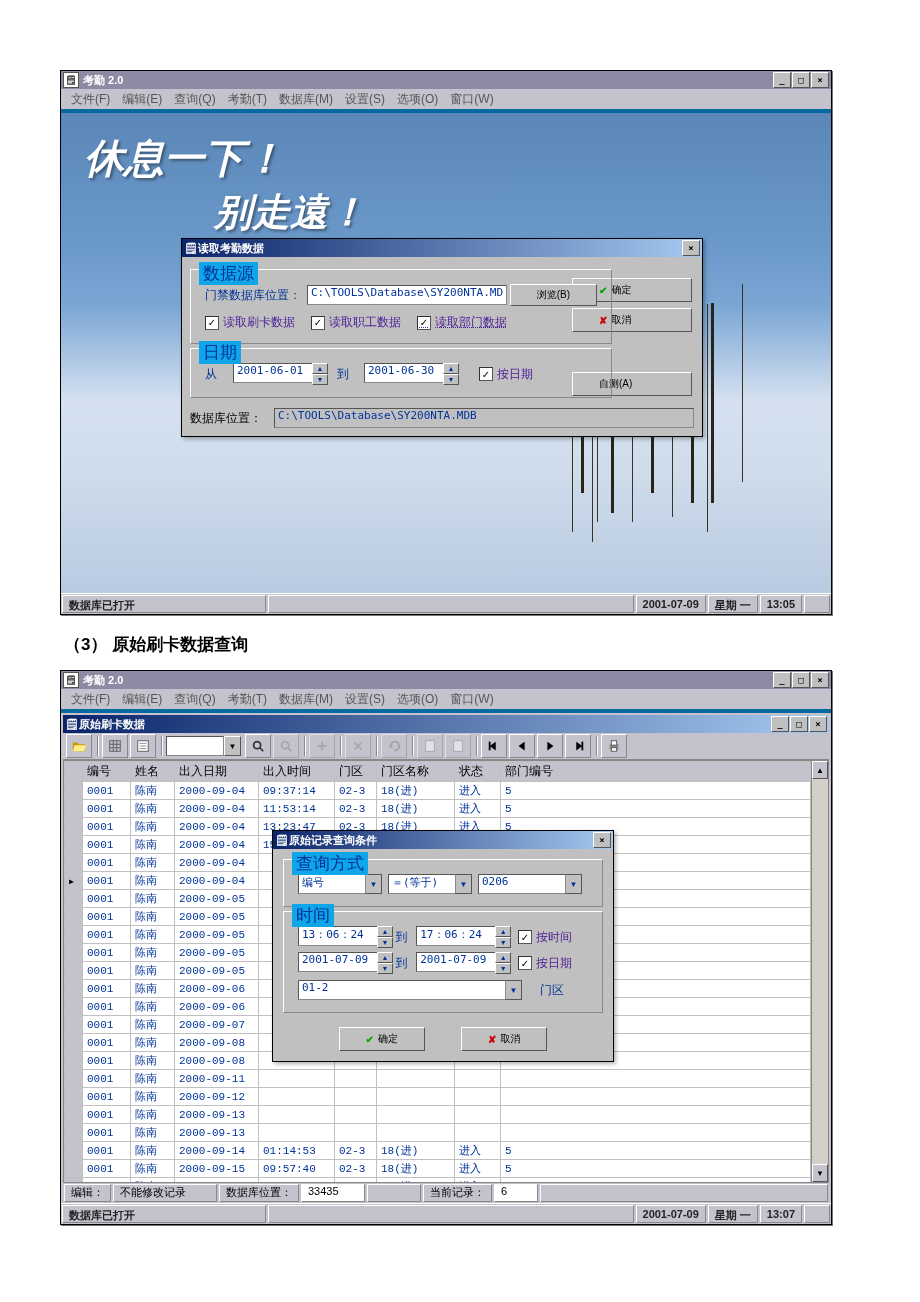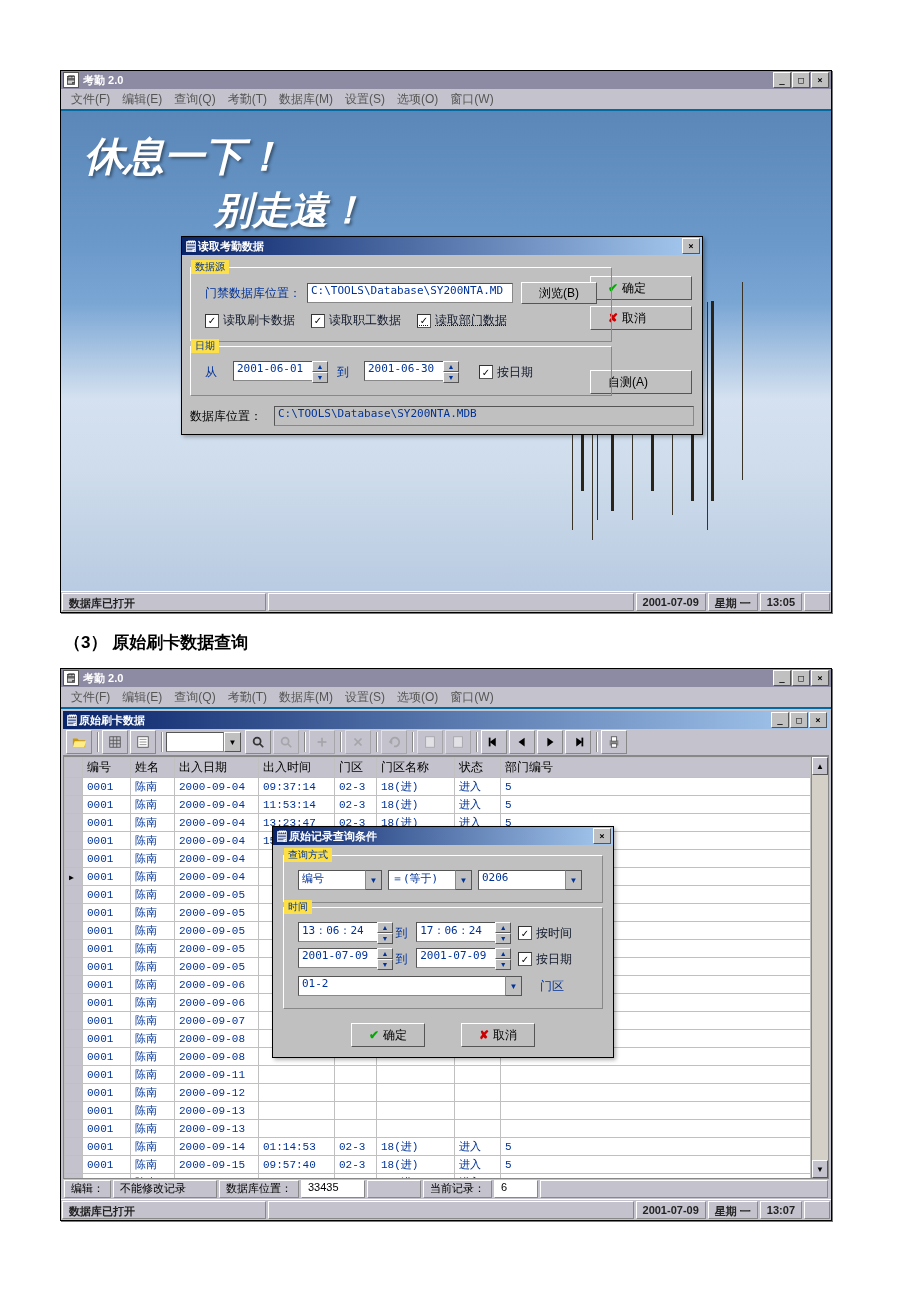--- a/index.html
+++ b/index.html
@@ -3,21 +3,21 @@
 <meta charset="utf-8">
 <style>
   body{margin:0;background:#fff;font-family:"SimSun","Microsoft Sans Serif",sans-serif;font-size:12px;color:#000}
   .page{width:920px;margin:0 auto;padding:70px 60px}
   .caption{font-size:17px;font-weight:bold;margin:18px 0 14px 4px}
   .app{width:770px;border:1px solid #000;background:#b9b8ce;margin-bottom:8px;position:relative;box-shadow:1px 1px 0 #777}
   .titlebar{height:18px;background:linear-gradient(#8d8aa4,#8d8aa4);color:#fff;font-size:11px;font-weight:bold;display:flex;align-items:center;padding:0 2px;position:relative}
   .titlebar .ticon{width:14px;height:14px;margin-right:4px;display:flex;align-items:center;justify-content:center;background:#fff;border:1px solid #555;font-size:9px;color:#333}
   .winbtns{position:absolute;right:2px;top:1px;display:flex}
   .winbtn{width:16px;height:14px;background:#c0c0c0;border:1px solid #fff;border-right-color:#555;border-bottom-color:#555;font-family:monospace;font-size:9px;font-weight:bold;display:flex;align-items:center;justify-content:center;margin-left:1px;color:#000}
-  .menubar{height:20px;background:#c4c3cd;border-bottom:2px solid #0369a1;display:flex;align-items:center;padding:0 4px;font-size:12px;color:#555}
+  .menubar{height:20px;background:#c4c3cd;border-bottom:4px solid #0369a1;display:flex;align-items:center;padding:0 4px;font-size:12px;color:#555}
   .menubar span{padding:0 6px}
   .client-bg{height:480px;position:relative;background:linear-gradient(#5a87b8 0%,#6b99ca 28%,#7aa6d4 40%,#d5e1f0 60%,#cedceb 75%,#b9cbe2 100%);overflow:hidden}
   .slogan1{position:absolute;left:23px;top:18px;font-size:40px;font-style:italic;font-weight:bold;color:#fff;text-shadow:2px 2px 3px rgba(0,0,0,.4);font-family:"KaiTi","STKaiti",serif}
   .slogan2{position:absolute;left:153px;top:74px;font-size:38px;font-style:italic;font-weight:bold;color:#fff;text-shadow:2px 2px 3px rgba(0,0,0,.4);font-family:"KaiTi","STKaiti",serif}
   .trees{position:absolute;right:50px;top:150px;width:220px;height:230px}
   .trees::before,.trees::after{content:"";position:absolute;background:#2a2419}
   .trees::before{left:90px;top:0;width:3px;height:230px;box-shadow:
     -40px 20px 0 0 #2a2419,40px 10px 0 0 #2a2419,
     -20px 30px 0 -1px #3a3428,20px 25px 0 -1px #3a3428,
     -60px 50px 0 -1px #3a3428,55px 40px 0 -1px #3a3428;
@@ -25,26 +25,26 @@
   .trees::after{left:20px;top:30px;width:3px;height:200px;box-shadow:
     130px 10px 0 0 #2a2419,160px -10px 0 -1px #3a3428,
     -10px 40px 0 -1px #3a3428,15px 30px 0 -1px #3a3428}
   .statusbar{height:20px;border-top:1px solid #fff;display:flex;background:#c4c3cd;align-items:stretch}
   .statusbar>div{border:1px solid #888;border-left-color:#fff;border-top-color:#fff;margin:1px;padding:2px 6px;font-size:11px;font-weight:bold;color:#222}
   .flex1{flex:1}
   .dialog{position:absolute;background:#c0c0c0;border:1px solid #000;box-shadow:2px 2px 4px rgba(0,0,0,.3);display:flex;flex-direction:column}
   .dlg-title{height:18px;background:linear-gradient(90deg,#0a246a,#a6caf0);color:#fff;font-size:11px;font-weight:bold;display:flex;align-items:center;padding:0 2px;position:relative}
   .dlg-body{padding:8px;position:relative;font-size:12px;color:#003399}
   .groupbox{border:1px solid #888;border-left-color:#fff;border-top-color:#fff;margin:4px 0;padding:10px 10px 8px;position:relative}
-  .groupbox>.legend{position:absolute;top:-8px;left:0;background:#fde047;padding:0 4px;color:#003399;font-size:10px}
+  .groupbox>.legend{position:absolute;top:-8px;left:8px;background:#0ea5e9;padding:0 4px;color:#003399;font-size:17px}
   .row{display:flex;align-items:center;margin:4px 4px;white-space:nowrap}
   .row label{color:#003399;margin-right:6px}
   .in{background:#fff;border:1px solid #888;border-top-color:#555;border-left-color:#555;height:18px;padding:0 3px;font-family:monospace;font-size:11px}
-  .btn{background:#c0c0c0;border:1px solid #fff;border-right-color:#555;border-bottom-color:#555;height:22px;padding:0 17px;display:inline-flex;align-items:center;font-size:12px;color:#000}
-  .chk{display:inline-flex;align-items:center;color:#0f172a;font-size:12px;margin-right:16px}
+  .btn{background:#c0c0c0;border:1px solid #fff;border-right-color:#555;border-bottom-color:#555;height:22px;padding:0 26px;display:inline-flex;align-items:center;font-size:10px;color:#000}
+  .chk{display:inline-flex;align-items:center;color:#4c1d95;font-size:12px;margin-right:16px}
   .chk::before{content:"✓";display:inline-flex;width:12px;height:12px;border:1px solid #555;border-top-color:#333;border-left-color:#333;background:#fff;margin-right:4px;font-size:10px;align-items:center;justify-content:center;color:#000}
   .spin{display:inline-flex}
   .spin .in{width:72px}
   .spinbtns{display:flex;flex-direction:column;margin-left:-1px}
   .spinbtns div{width:14px;height:9px;background:#c0c0c0;border:1px solid #fff;border-right-color:#555;border-bottom-color:#555;font-size:7px;display:flex;align-items:center;justify-content:center}
   .rightbtns{position:absolute;right:10px;top:18px;display:flex;flex-direction:column}
   .rightbtns .btn{margin:3px 0;width:66px;justify-content:flex-start}
   .green-check{color:#0a0;font-weight:bold;margin-right:4px}
   .red-x{color:#c00;font-weight:bold;margin-right:4px}
   .bottomrow{display:flex;align-items:center;margin-top:10px}

